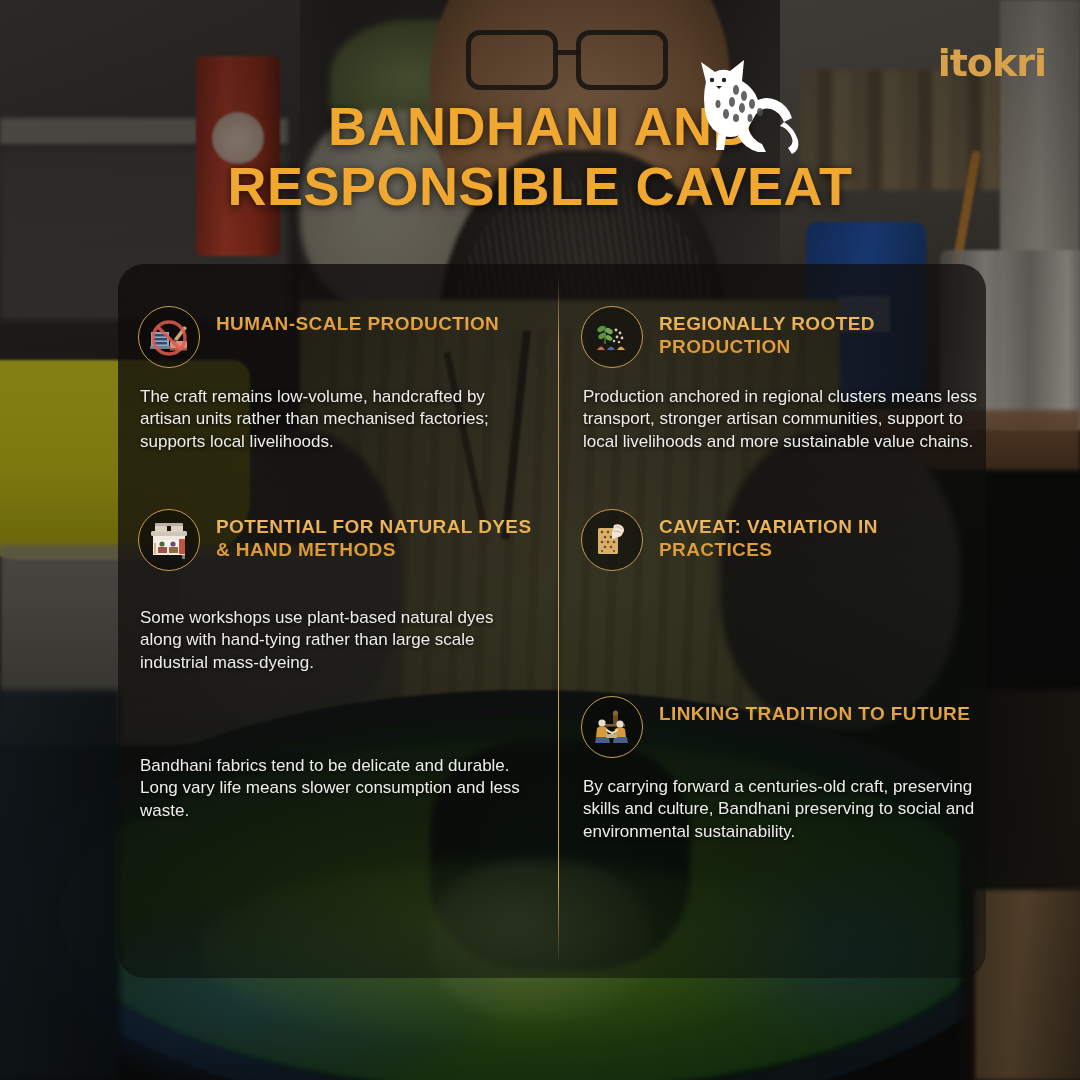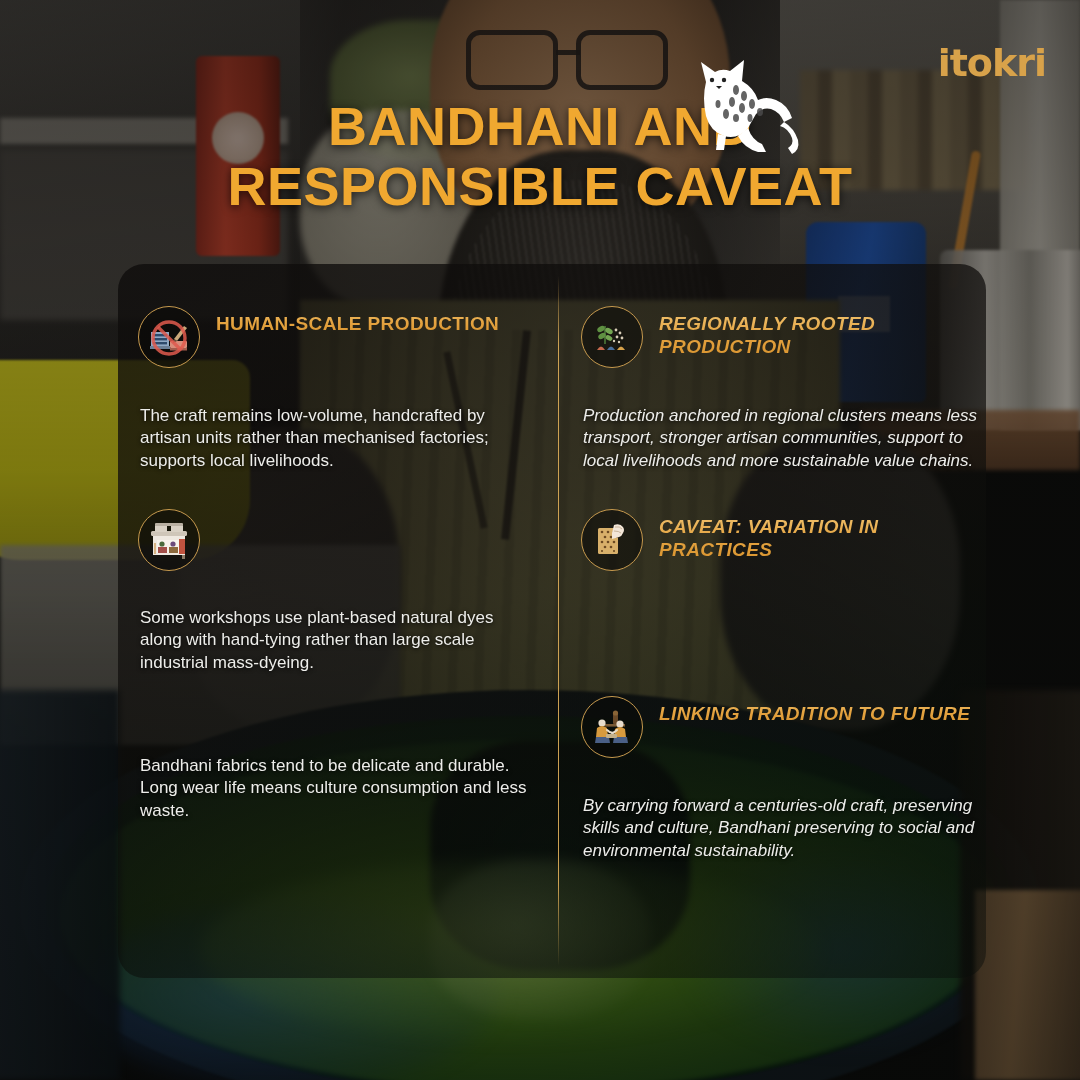--- a/index.html
+++ b/index.html
@@ -130,21 +130,21 @@
   }
   #divider { position:absolute; left:440px; top:12px; width:1px; height:690px;
     background:linear-gradient(180deg, rgba(196,150,70,0) 0%, rgba(214,168,86,.95) 10%, rgba(214,168,86,.95) 88%, rgba(196,150,70,0) 100%); }
 
   .col { position:absolute; top:0; width:432px; height:693px; }
   .col-left { left:0; }
   .col-right { left:441px; }
 
   .card { position:absolute; width:400px; }
   .col-left  .card { left:20px; }
-  .col-right .card { left:22px;font-style:italic; }
+  .col-right .card { left:22px; }
 
   .card.r1 { top:42px; }
   .card.r2 { top:245px; }
   .card.r3 { top:455px; }
   .col-right .card.r1 { top:42px; }
   .col-right .card.r2 { top:245px; }
   .col-right .card.r3 { top:432px; }
 
   .card-head { display:flex; align-items:flex-start; gap:16px; }
   .icon-ring {
@@ -157,21 +157,21 @@
   .card-title {
     padding-top:6px;
     font-size:19px; font-weight:800; line-height:1.22; letter-spacing:.4px;
     color:#E8A94A;
     background:linear-gradient(180deg,#F2C97A 0%,#E5A441 55%,#D9942F 100%);
     -webkit-background-clip:text; background-clip:text;
     -webkit-text-fill-color:transparent;
     text-transform:uppercase;
   }
   .card-body {
-    margin-top:37px;
+    margin-top:18px;
     font-size:17px; line-height:1.32; color:#EDEDEA;
     text-shadow:0 1px 4px rgba(0,0,0,.85);
   }
   .col-left .card-body { margin-left:2px; }
   .col-right .card-body { margin-left:2px; }
   .col-left .card.r3 .card-body,
   .col-left .card.r2 .card-body { margin-top:36px; }
 </style>
 </head>
 <body>
@@ -299,26 +299,27 @@
             <rect x="11" y="23" width="22" height="13" fill="#f7f3ec"></rect>
             <rect x="33" y="22" width="6" height="15" fill="#c0533f"></rect>
             <rect x="12" y="30" width="9" height="6" fill="#a3504a"></rect>
             <rect x="23" y="30" width="9" height="6" fill="#8c6a3e"></rect>
             <circle cx="16" cy="27" r="2.6" fill="#4a6b3d"></circle>
             <circle cx="27" cy="27" r="2.6" fill="#6b4a7b"></circle>
             <rect x="8" y="26" width="2" height="11" fill="#d7b483"></rect>
             <rect x="36" y="38" width="3" height="4" fill="#8a7a66"></rect>
           </svg>
         </div>
+        <div class="card-title">POTENTIAL FOR NATURAL DYES &amp; HAND METHODS</div>
       </div>
       <div class="card-body">Some workshops use plant-based natural dyes along with hand-tying rather than large scale industrial mass-dyeing.</div>
     </div>
 
     <div class="card r3">
-      <div class="card-body">Bandhani fabrics tend to be delicate and durable. Long wear life means culture consumption and less waste.</div>
+      <div class="card-body">Bandhani fabrics tend to be delicate and durable. Long vary life means slower consumption and less waste.</div>
     </div>
 
   </div>
 
   <div class="col col-right">
 
     <div class="card r1">
       <div class="card-head">
         <div class="icon-ring">
           <svg viewBox="0 0 46 46" width="46" height="46">

